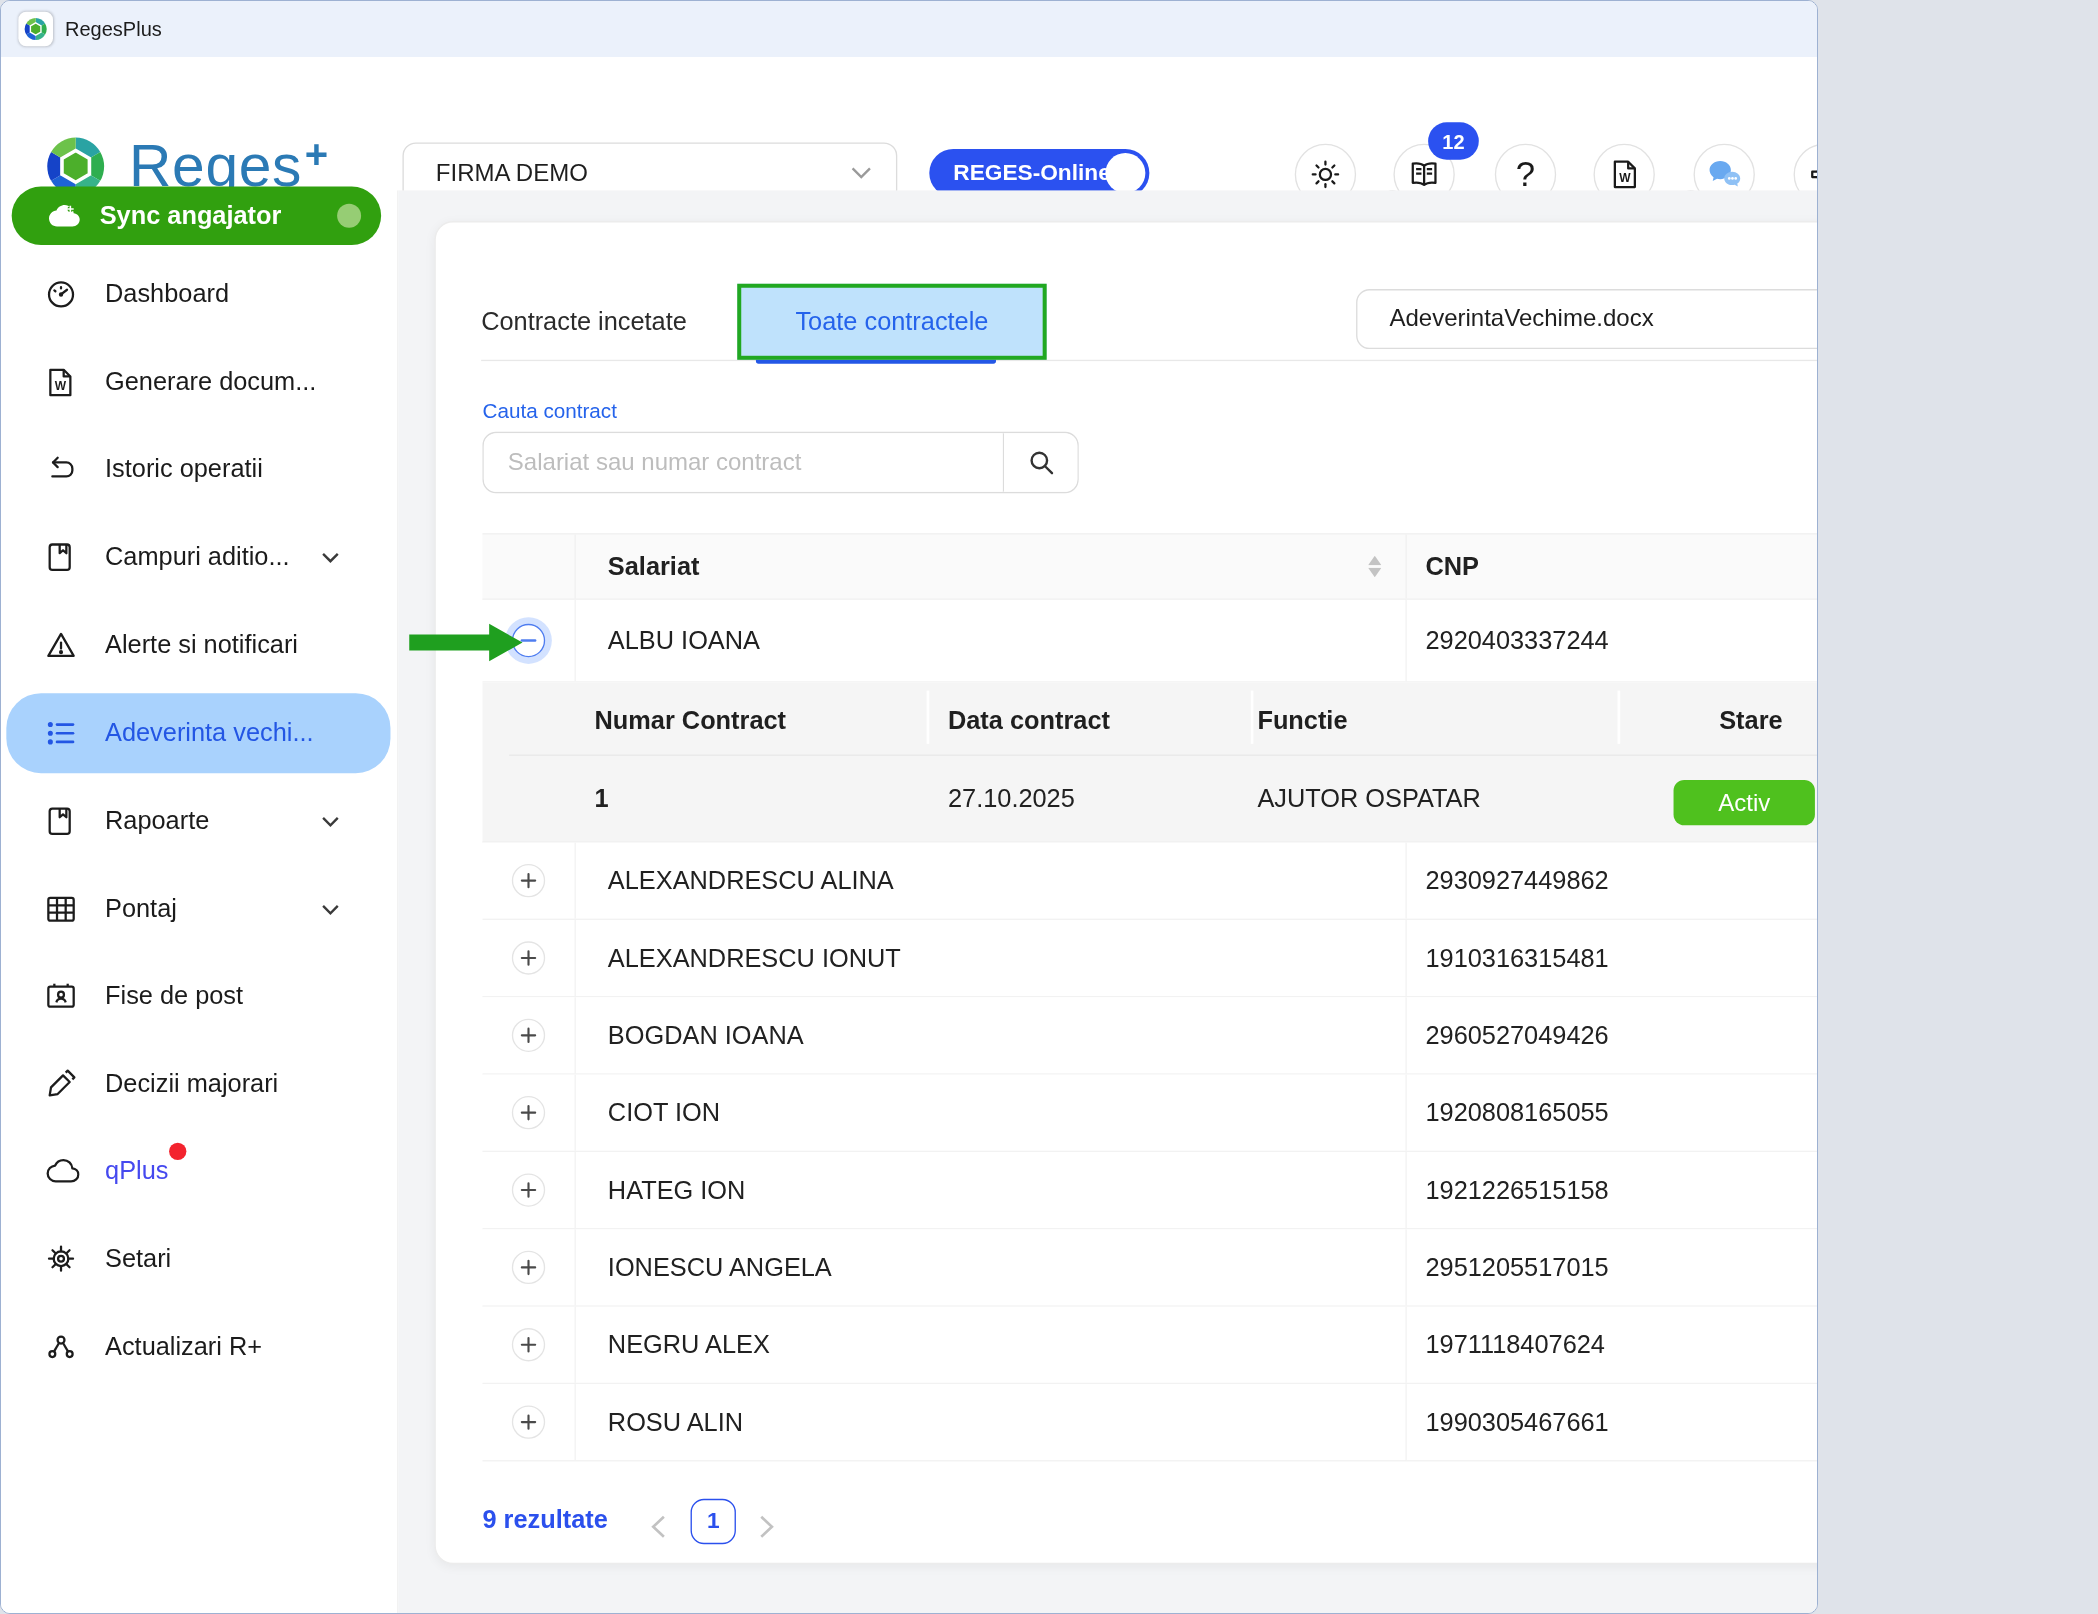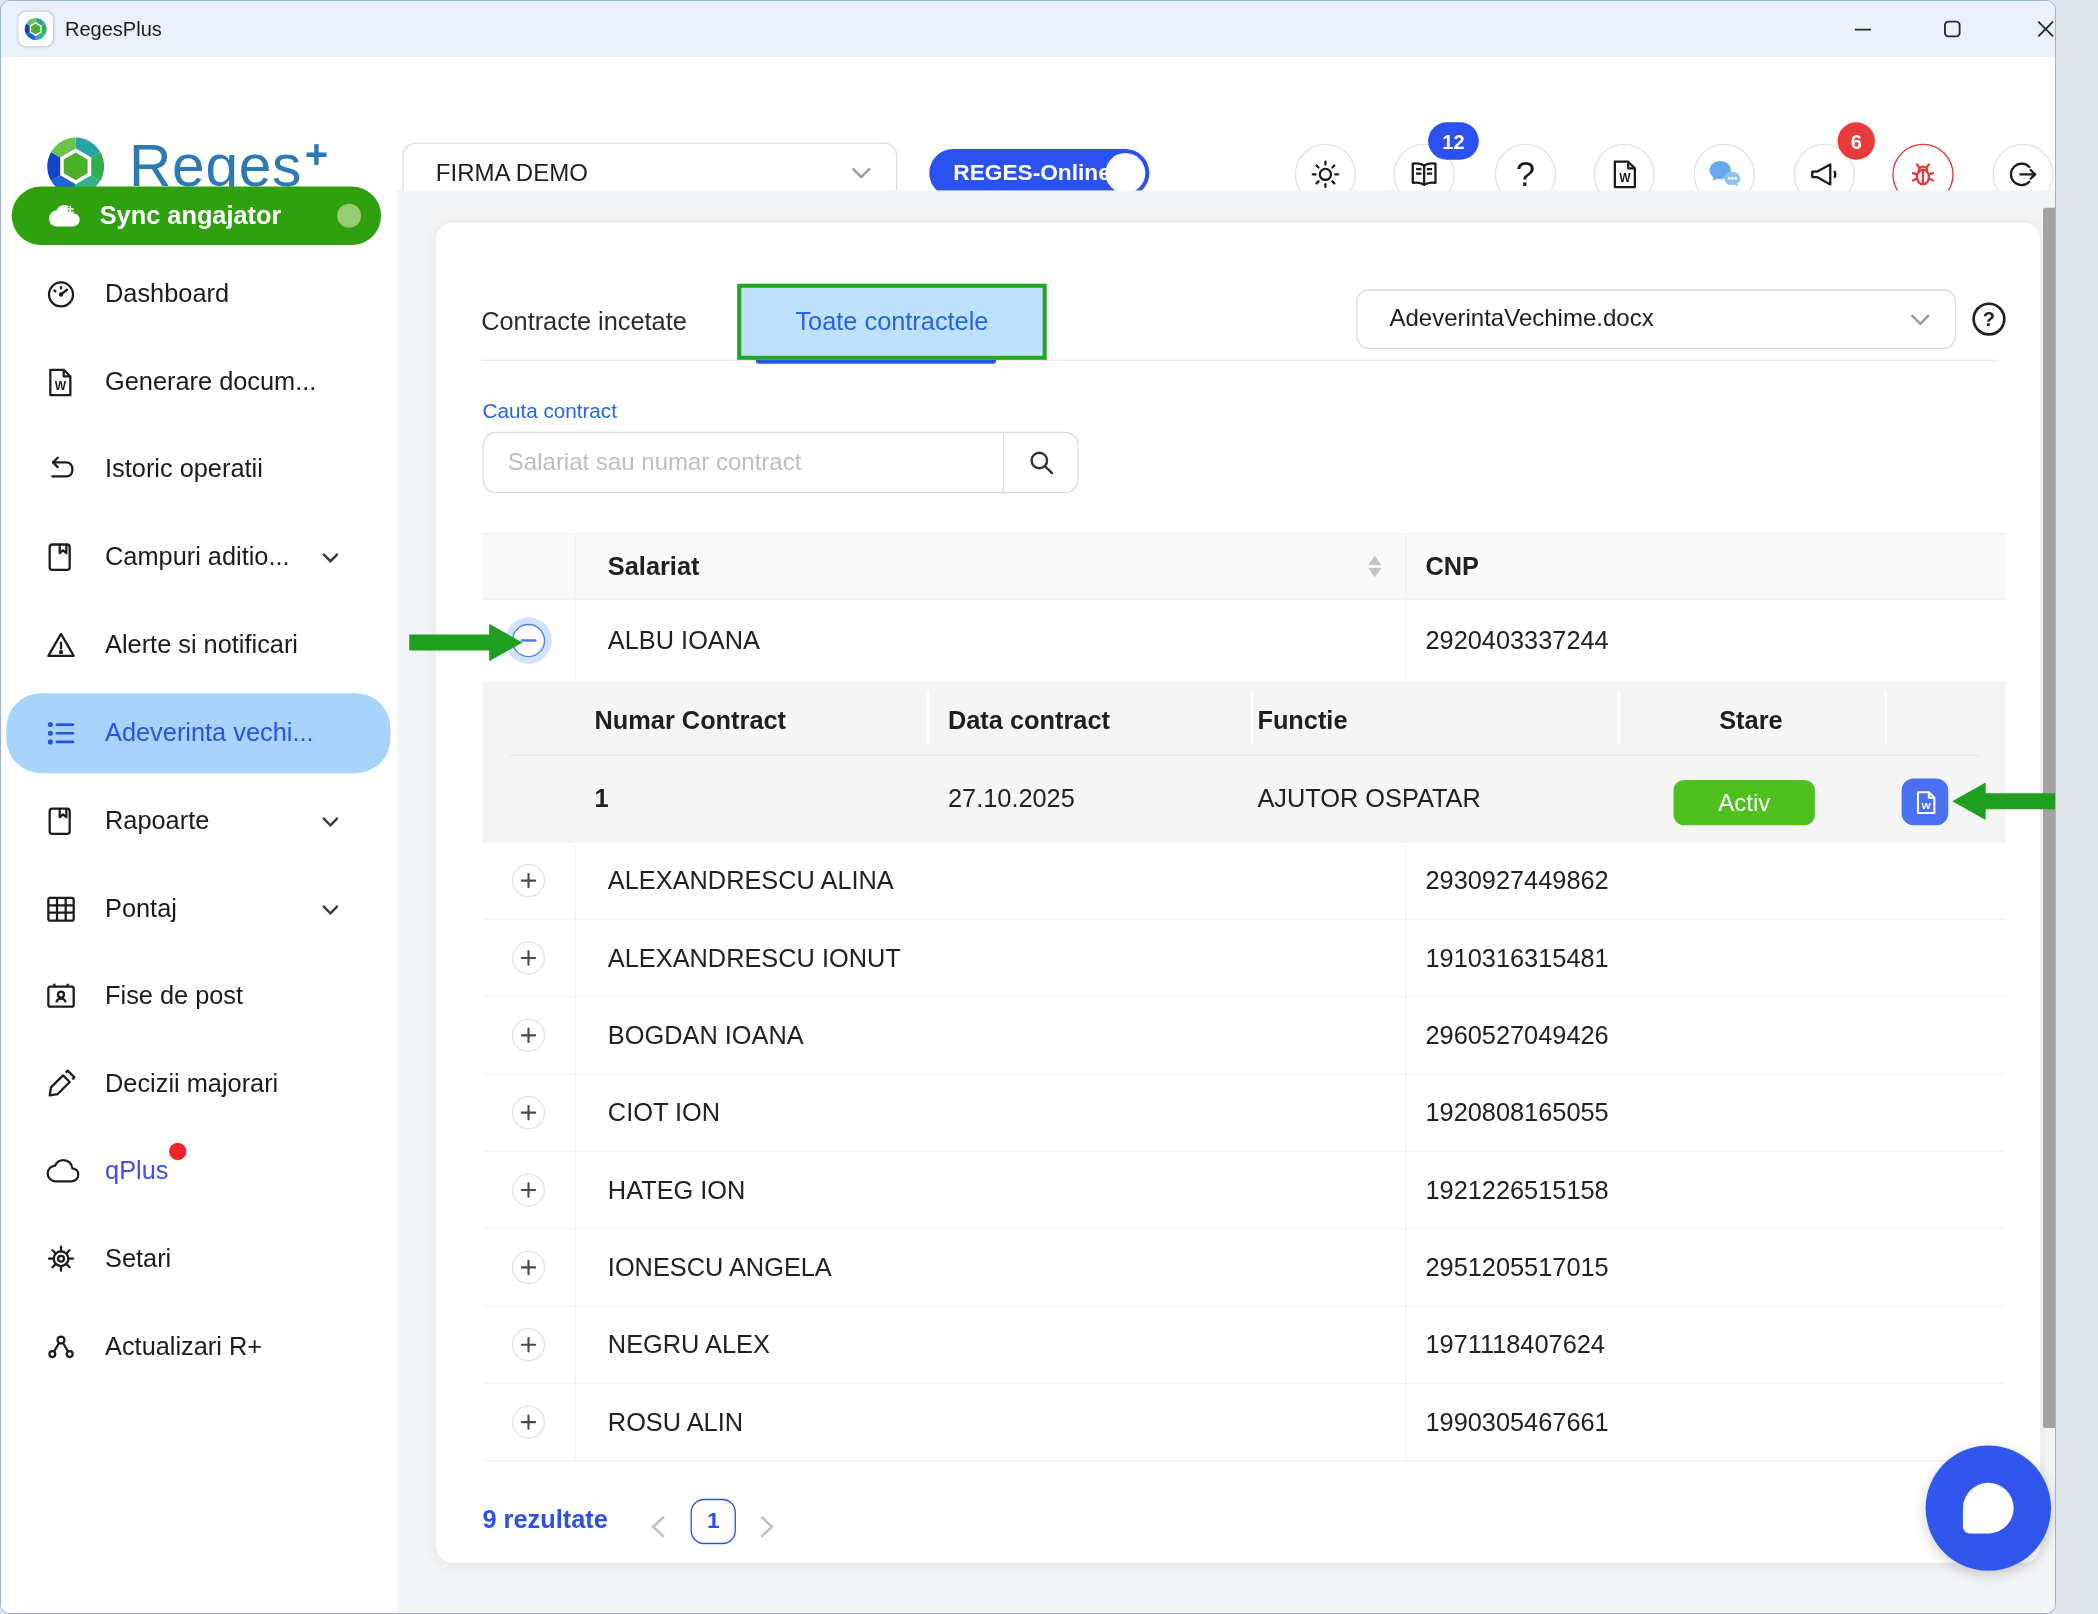--- a/index.html
+++ b/index.html
@@ -1,17 +1,17 @@
 <!DOCTYPE html>
 <html><head>
 <meta charset="utf-8">
 <style>
   html,body{margin:0;padding:0;background:#dfe3ea;}
   *{box-sizing:border-box;font-family:"Liberation Sans",sans-serif;}
-  #viewport{position:relative;width:2056px;height:1614px;overflow:hidden;border:1px solid #9db1d2;border-radius:10px;background:#fff;}
+  #viewport{position:relative;width:1818px;height:1614px;overflow:hidden;border:1px solid #9db1d2;border-radius:10px;background:#fff;}
   #app{position:absolute;left:0;top:0;width:1573px;height:1210px;transform:scale(1.33376);transform-origin:0 0;background:#fff;}
 
   
   .titlebar{position:absolute;left:0;top:0;width:1573px;height:42px;background:#ebf1fb;}
   .app-tile{position:absolute;left:13px;top:8px;width:26px;height:26px;background:#fff;border-radius:6px;box-shadow:0 0 2px rgba(0,0,0,.2);display:flex;align-items:center;justify-content:center;}
   .titlebar .t-title{position:absolute;left:48px;top:0;height:42px;line-height:42px;font-size:15px;color:#1b1b1b;}
   .winbtn{position:absolute;top:0;width:46px;height:42px;display:flex;align-items:center;justify-content:center;cursor:pointer;}
 
   
   .header{position:absolute;left:0;top:42px;width:1573px;height:100px;background:#fff;}

